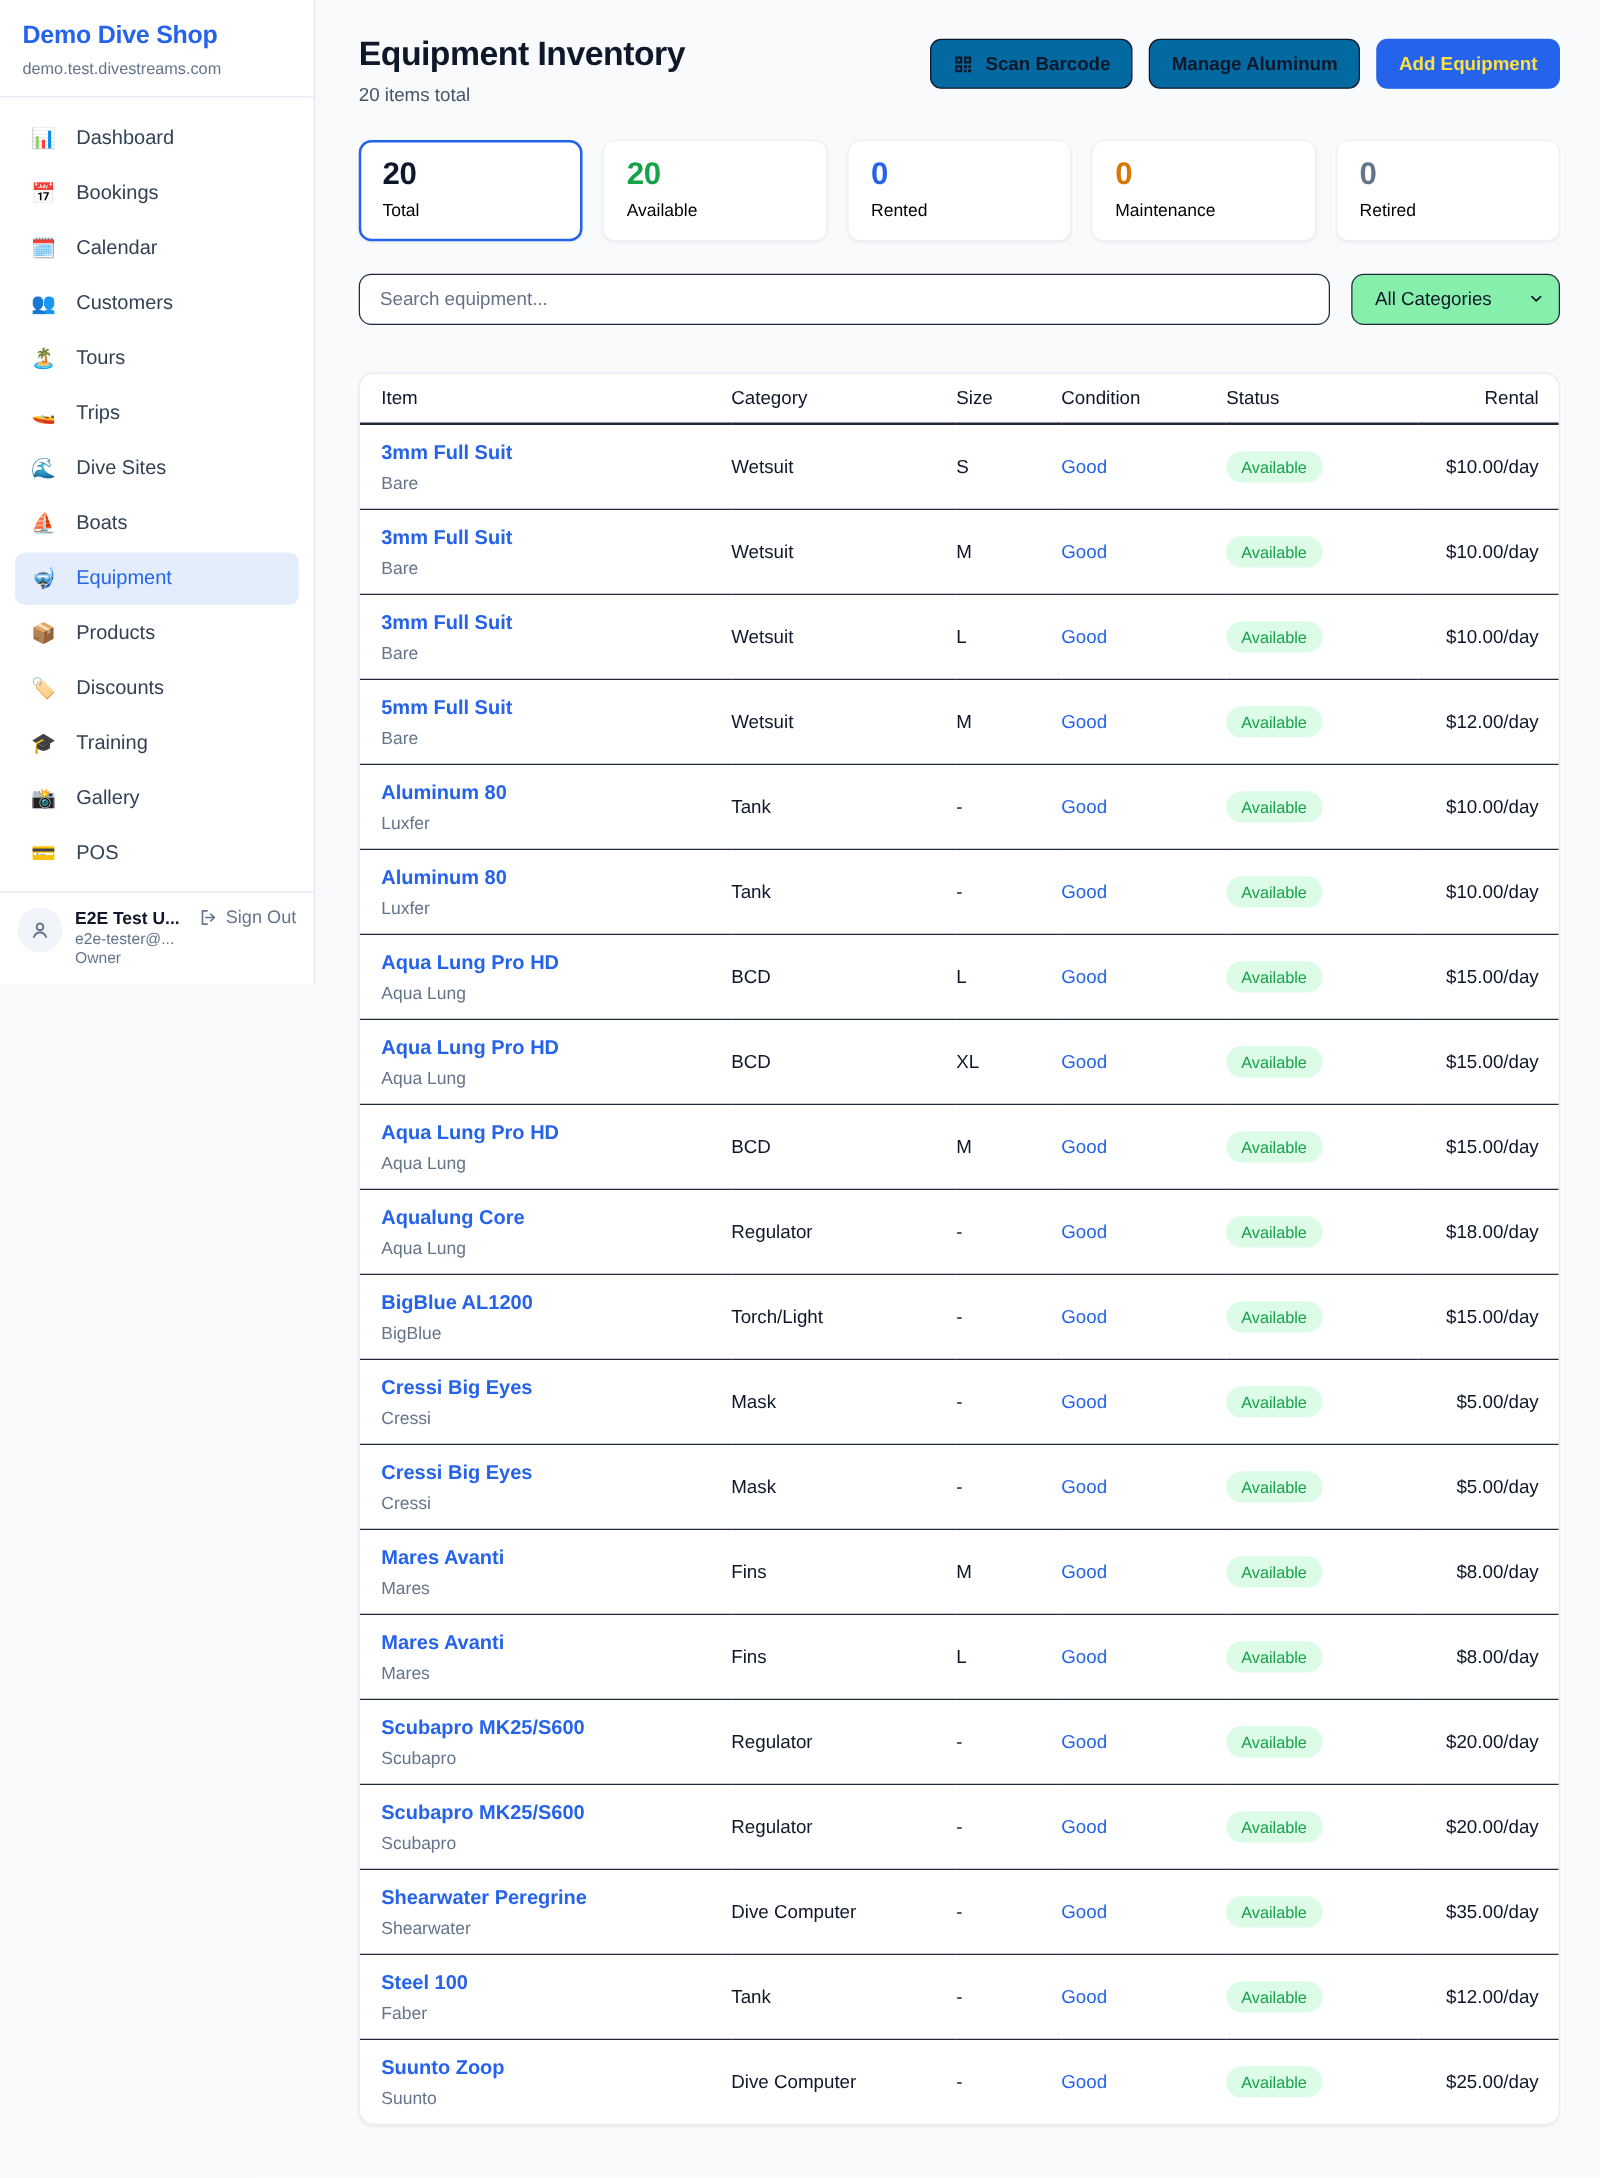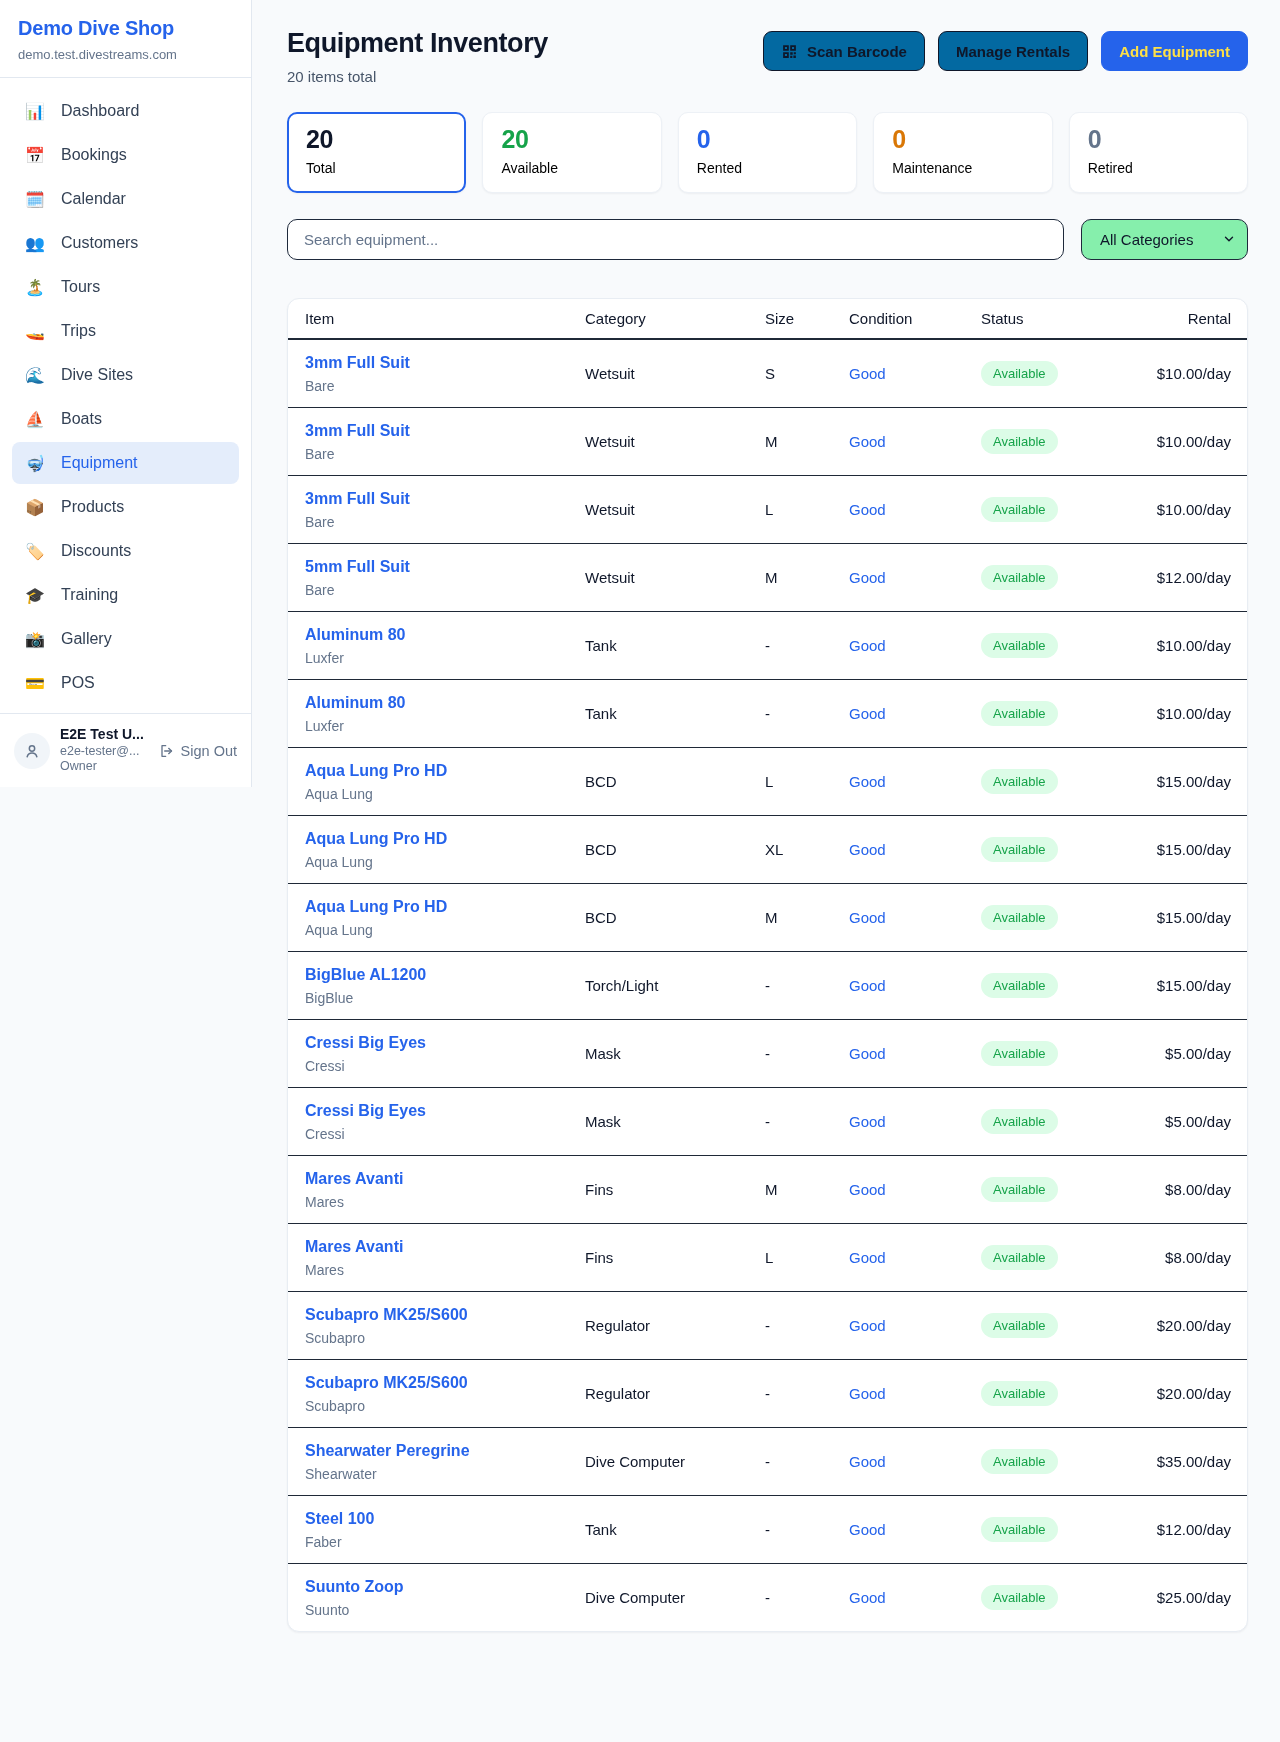--- a/index.html
+++ b/index.html
@@ -24,21 +24,21 @@
   .nav { padding:12px 12px 4px; flex:1 0 auto; }
   .nav-item {
     display:flex; align-items:center; gap:15px;
     height:42px; padding:0 12px; margin-bottom:2px;
     border-radius:8px; color:#334155; font-size:16px; cursor:pointer;
   }
   .nav-item.active { background:#e4edfb; color:#2563eb; }
   .nav-icon { width:22px; font-size:16px; text-align:center; flex:0 0 22px; }
   .side-foot {
     border-top:1px solid #e2e8f0; padding:12px 14px;
-    display:flex; align-items:center; gap:10px;
+    display:flex; align-items:flex-start; gap:10px;
   }
   .avatar {
     width:36px; height:36px; border-radius:50%;
     background:#f1f5f9; display:flex; align-items:center; justify-content:center; flex:0 0 36px;
   }
   .user-meta { line-height:1.25; min-width:0; }
   .user-name { font-size:14px; font-weight:700; color:#0f172a; white-space:nowrap; }
   .user-email, .user-role { font-size:12.5px; color:#64748b; white-space:nowrap; }
   .signout {
     margin-left:auto; display:flex; align-items:center; gap:6px;
@@ -206,21 +206,21 @@
         <div class="page-sub">20 items total</div>
       </div>
       <div class="head-actions">
         <button class="btn">
           <svg width="17" height="17" viewBox="0 0 24 24" fill="#0f172a">
             <path d="M3 3h8v8H3zM5.5 5.5v3h3v-3zM13 3h8v8h-8zM15.5 5.5v3h3v-3zM3 13h8v8H3zM5.5 15.5v3h3v-3zM13 13h3.5v3.5H13zM17.5 17.5H21V21h-3.5zM13 18h3v3h-3zM18 13h3v3h-3z"></path>
           </svg>
           <span>Scan Barcode</span>
         </button>
         <button class="btn">
-          <span>Manage Rentals</span>
+          <span>Manage Aluminum</span>
         </button>
         <button class="btn btn-primary">
           <span>Add Equipment</span>
         </button>
       </div>
     </div>
 
     <div class="stats" id="stats">
         <div class="stat selected">
        <div class="stat-value" style="color:#0f172a">20</div>
@@ -369,20 +369,31 @@
          <div class="item-brand">Aqua Lung</div>
        </td>
        <td><span class="cell-text">BCD</span></td>
        <td><span class="cell-text">M</span></td>
        <td><span class="cond-link">Good</span></td>
        <td><span class="pill">Available</span></td>
        <td class="col-rental"><span class="cell-text">$15.00/day</span></td>
      </tr>
             <tr>
        <td class="col-item">
+         <div class="item-name">Aqualung Core</div>
+         <div class="item-brand">Aqua Lung</div>
+       </td>
+       <td><span class="cell-text">Regulator</span></td>
+       <td><span class="cell-text">-</span></td>
+       <td><span class="cond-link">Good</span></td>
+       <td><span class="pill">Available</span></td>
+       <td class="col-rental"><span class="cell-text">$18.00/day</span></td>
+     </tr>
+            <tr>
+       <td class="col-item">
          <div class="item-name">BigBlue AL1200</div>
          <div class="item-brand">BigBlue</div>
        </td>
        <td><span class="cell-text">Torch/Light</span></td>
        <td><span class="cell-text">-</span></td>
        <td><span class="cond-link">Good</span></td>
        <td><span class="pill">Available</span></td>
        <td class="col-rental"><span class="cell-text">$15.00/day</span></td>
      </tr>
             <tr>

